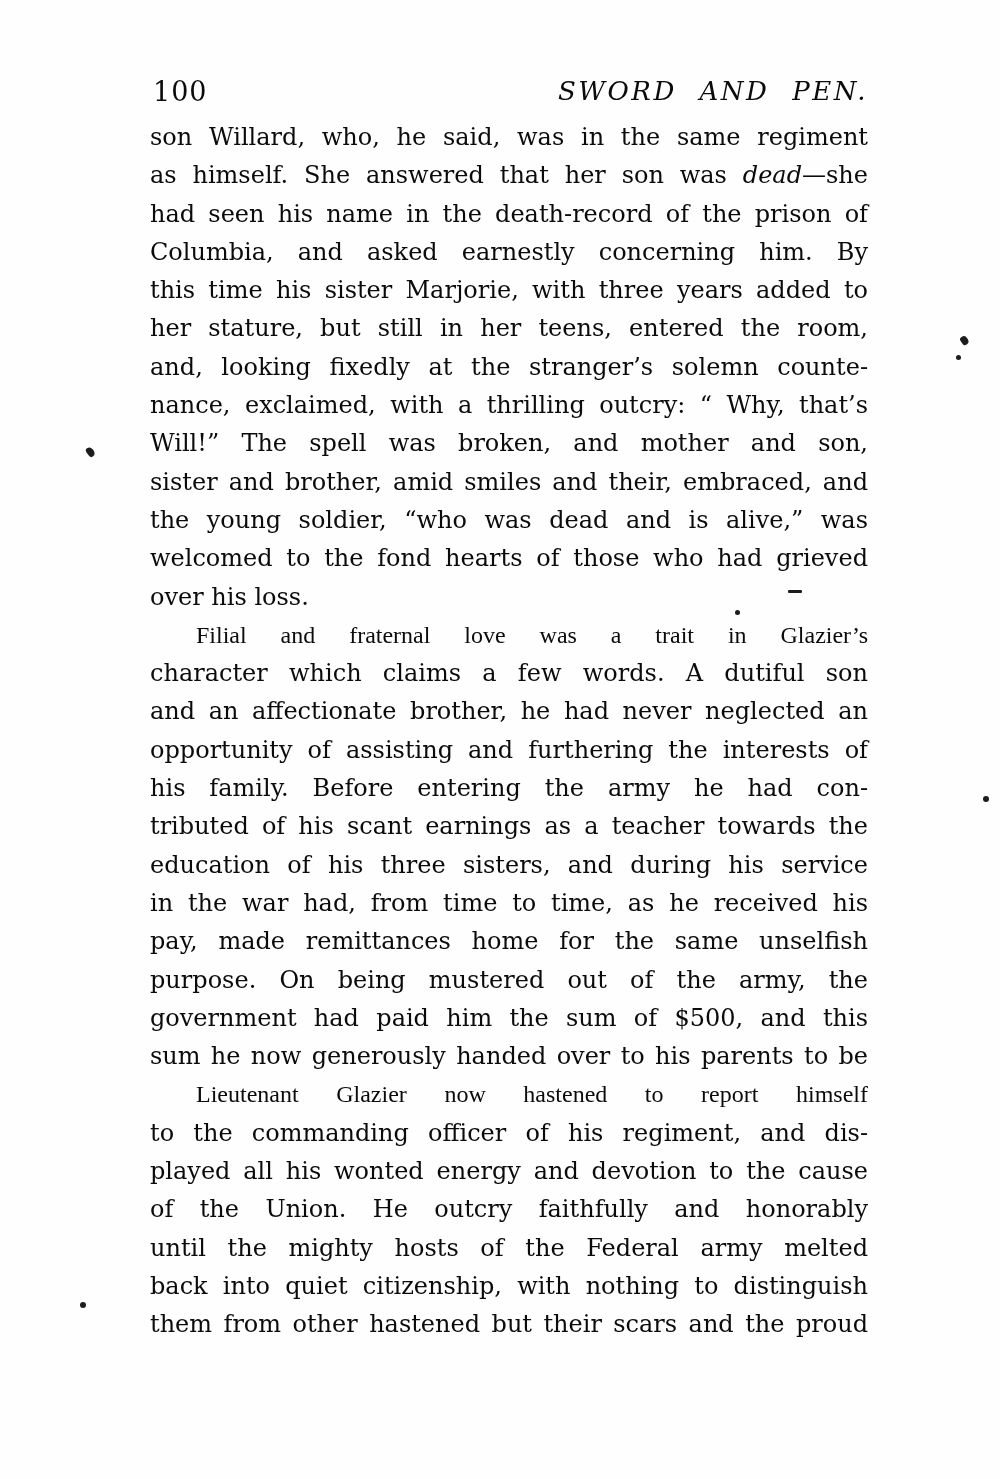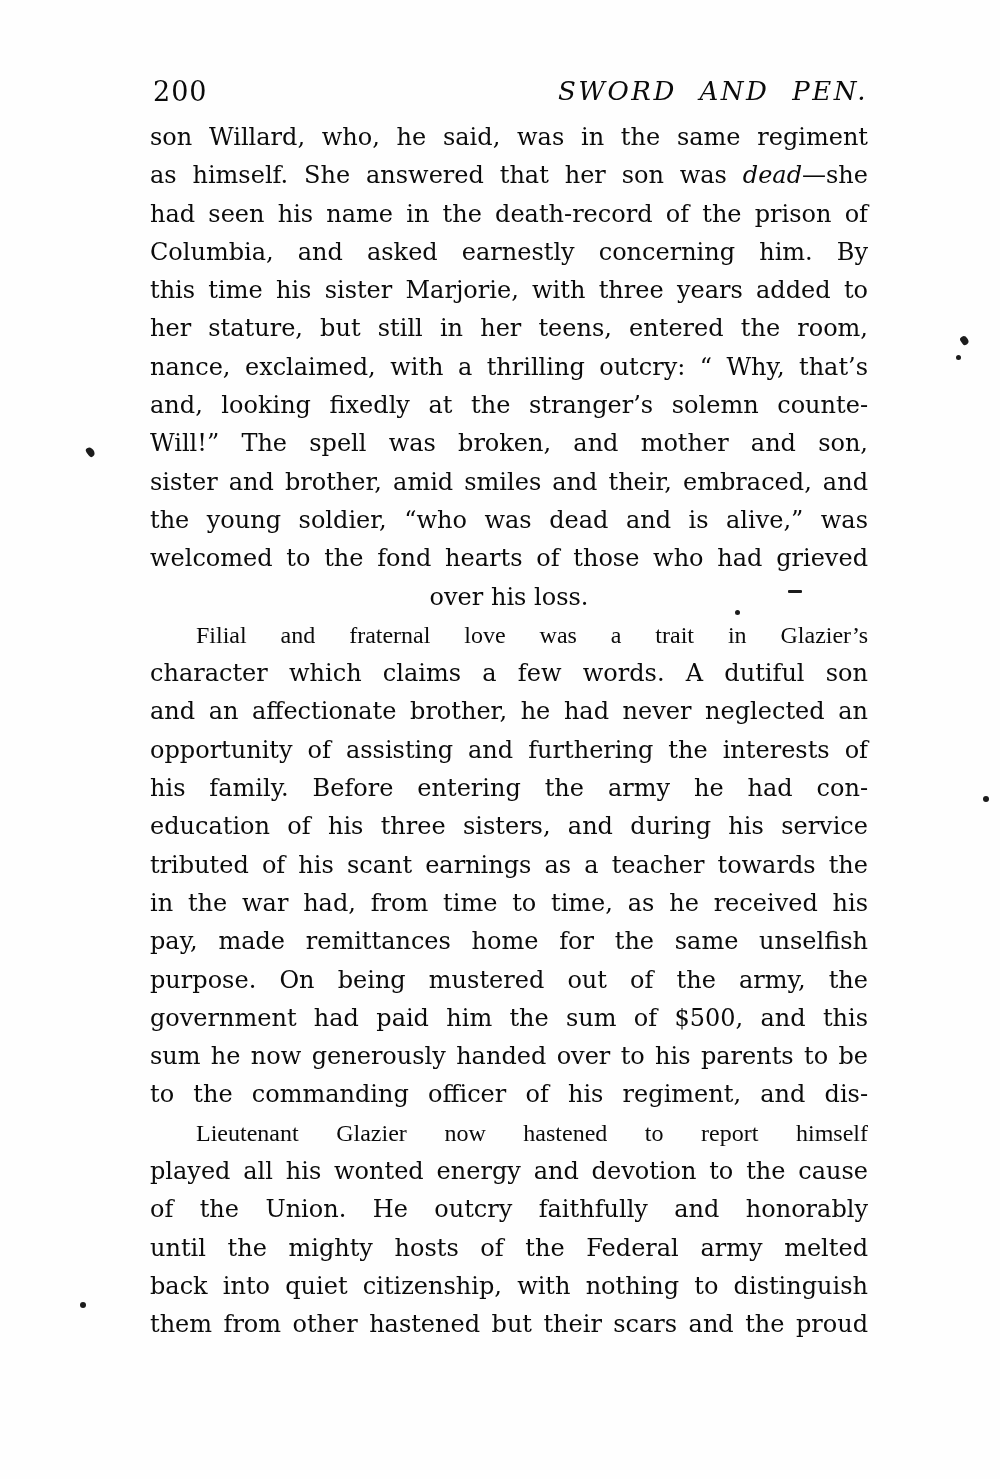--- a/index.html
+++ b/index.html
@@ -45,21 +45,21 @@
     position: absolute;
     top: 118px;
     left: 150px;
     width: 718px;
   }
   .line {
     font-size: 24px;
     line-height: 38.3px;
     height: 38.3px;
     white-space: normal;
-    text-align: center;
+    text-align: left;
   }
   .line.j {
     text-align: justify;
     text-align-last: justify;
   }
   .line.indent {
     padding-left: 46px;
     font-family: Liberation Serif, serif;
   }
   .ital { font-style: italic; margin-top: 32px; }
@@ -70,52 +70,52 @@
   .speckle.dot  { border-radius: 50%; }
   .speckle.tick { border-radius: 40% 60% 60% 40%; transform: rotate(-35deg); }
   .speckle.dash { border-radius: 1px; }
 </style>
 </head>
 <body>
 
 <div class="page">
 
   <div class="header-row">
-    <div class="page-number">200</div>
+    <div class="page-number">100</div>
     <div class="running-title">SWORD AND PEN.</div>
   </div>
 
   <div class="body-text">
       <div class="line j"><span>son Willard, who, he said, was in the same regiment</span></div>
       <div class="line j"><span>as himself.  She answered that her son was </span><span class="ital">dead</span><span>—she</span></div>
       <div class="line j"><span>had seen his name in the death-record of the prison of</span></div>
       <div class="line j"><span>Columbia, and asked earnestly concerning him.  By</span></div>
       <div class="line j"><span>this time his sister Marjorie, with three years added to</span></div>
       <div class="line j"><span>her stature, but still in her teens, entered the room,</span></div>
+      <div class="line j"><span>and, looking fixedly at the stranger’s solemn counte-</span></div>
       <div class="line j"><span>nance, exclaimed, with a thrilling outcry: “ Why, that’s</span></div>
-      <div class="line j"><span>and, looking fixedly at the stranger’s solemn counte-</span></div>
       <div class="line j"><span>Will!”  The spell was broken, and mother and son,</span></div>
       <div class="line j"><span>sister and brother, amid smiles and their, embraced, and</span></div>
       <div class="line j"><span>the young soldier, “who was dead and is alive,” was</span></div>
       <div class="line j"><span>welcomed to the fond hearts of those who had grieved</span></div>
       <div class="line"><span>over his loss.</span></div>
       <div class="line j indent"><span>Filial and fraternal love was a trait in Glazier’s</span></div>
       <div class="line j"><span>character which claims a few words.  A dutiful son</span></div>
       <div class="line j"><span>and an affectionate brother, he had never neglected an</span></div>
       <div class="line j"><span>opportunity of assisting and furthering the interests of</span></div>
       <div class="line j"><span>his family.  Before entering the army he had con-</span></div>
+      <div class="line j"><span>tributed of his scant earnings as a teacher towards the</span></div>
       <div class="line j"><span>education of his three sisters, and during his service</span></div>
-      <div class="line j"><span>tributed of his scant earnings as a teacher towards the</span></div>
       <div class="line j"><span>in the war had, from time to time, as he received his</span></div>
       <div class="line j"><span>pay, made remittances home for the same unselfish</span></div>
       <div class="line j"><span>purpose.  On being mustered out of the army, the</span></div>
       <div class="line j"><span>government had paid him the sum of $500, and this</span></div>
       <div class="line j"><span>sum he now generously handed over to his parents to be</span></div>
+      <div class="line j indent"><span>Lieutenant Glazier now hastened to report himself</span></div>
       <div class="line j"><span>to the commanding officer of his regiment, and dis-</span></div>
-      <div class="line j indent"><span>Lieutenant Glazier now hastened to report himself</span></div>
       <div class="line j"><span>played all his wonted energy and devotion to the cause</span></div>
       <div class="line j"><span>of the Union.  He outcry faithfully and honorably</span></div>
       <div class="line j"><span>until the mighty hosts of the Federal army melted</span></div>
       <div class="line j"><span>back into quiet citizenship, with nothing to distinguish</span></div>
       <div class="line j"><span>them from other hastened but their scars and the proud</span></div>
     </div>
 
   <div id="artifacts">
       <div class="speckle tick" style="left: 87px; top: 447px; width: 7px; height: 10px;"></div>
       <div class="speckle tick" style="left: 961px; top: 336px; width: 7px; height: 9px;"></div>

